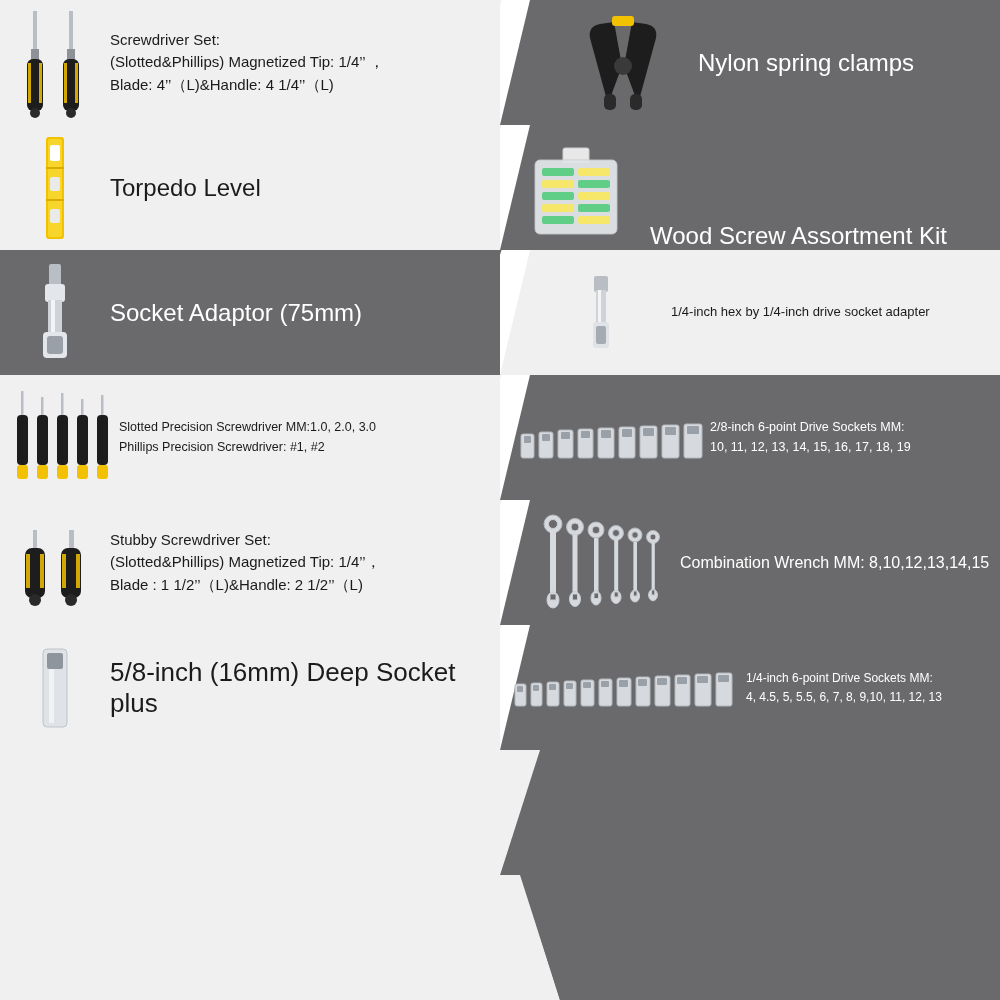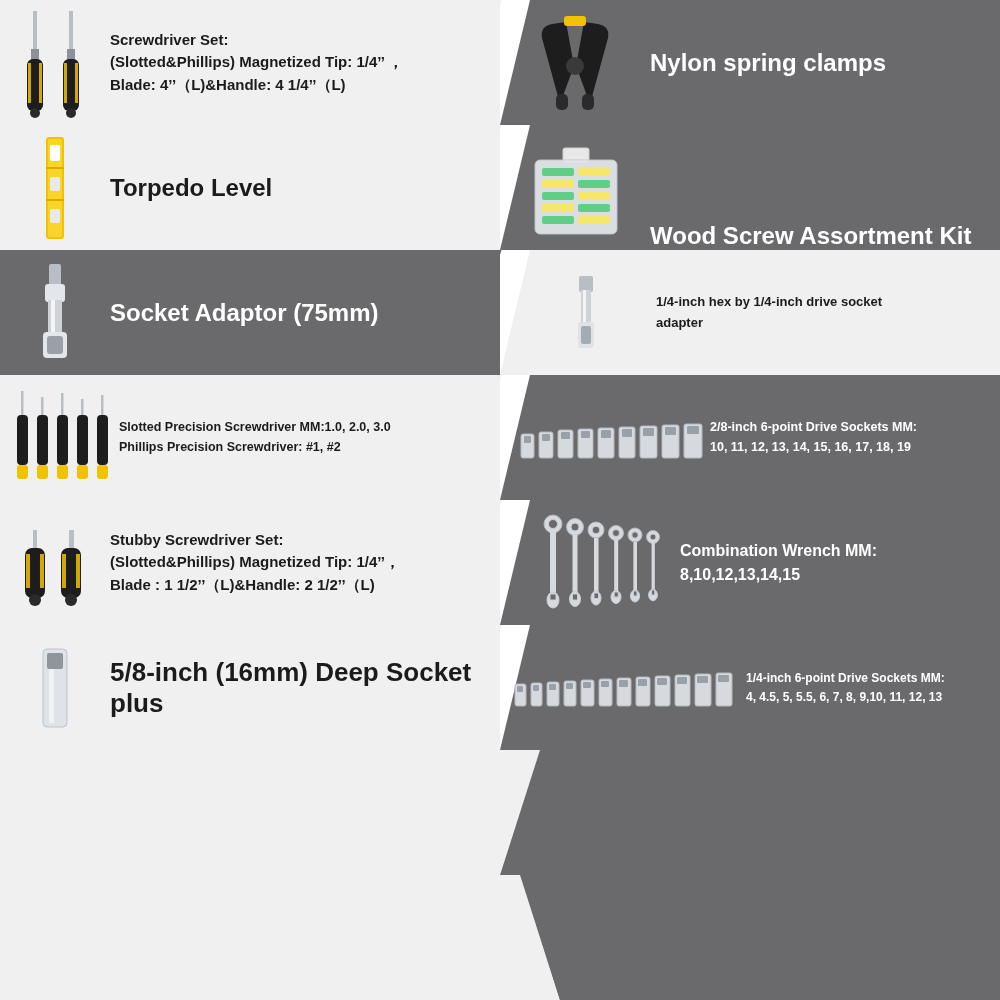--- a/index.html
+++ b/index.html
@@ -2,21 +2,21 @@
 <html><head>
 <meta charset="utf-8">
 <style>
   html,body{margin:0;padding:0;}
   body{
     width:1000px;height:1000px;
     font-family:"Liberation Sans", sans-serif;
     background:#ffffff;
     overflow:hidden;
   }
-  .sheet{position:relative;width:1000px;height:1000px;overflow:hidden;font-weight:bold;}
+  .sheet{position:relative;width:1000px;height:1000px;overflow:hidden;}
 
   
   .row{position:relative;width:1000px;height:125px;overflow:hidden;}
   .half{position:absolute;top:0;height:125px;width:500px;overflow:hidden;}
   .half.left{left:0;}
   .half.right{left:500px;}
 
   
   .seam-lr .left{background:#f0f0f1;}
   .seam-lr .right{background:#6a6a6c;
@@ -88,21 +88,21 @@
           </g>
         </svg>
       </div>
       <div class="txt">
         <div class="title-md">Screwdriver Set:</div>
         <div class="title-md">(Slotted&amp;Phillips) Magnetized Tip: 1/4’’ ，</div>
         <div class="title-md">Blade: 4’’（L)&amp;Handle: 4 1/4’’（L)</div>
       </div>
     </div>
 
-    <div class="content" style="width:396px;left:500px;">
+    <div class="content" style="width:396px;left:500px;padding-left:48px;">
       <div class="thumb" style="width:150px;">
         <svg width="110" height="110" viewBox="0 0 110 110">
           <path d="M40 96 L22 30 Q20 18 32 16 L46 14 L54 58 Z" fill="#1d1d1d"></path>
           <path d="M70 96 L88 30 Q90 18 78 16 L64 14 L56 58 Z" fill="#1d1d1d"></path>
           <rect x="44" y="8" width="22" height="10" rx="3" fill="#f2c200"></rect>
           <circle cx="55" cy="58" r="9" fill="#3a3a3a"></circle>
           <rect x="36" y="86" width="12" height="16" rx="5" fill="#2a2a2a"></rect>
           <rect x="62" y="86" width="12" height="16" rx="5" fill="#2a2a2a"></rect>
         </svg>
       </div>
@@ -174,21 +174,21 @@
           <rect x="19" y="42" width="4" height="34" fill="#f2f4f6"></rect>
           <rect x="11" y="74" width="24" height="26" rx="4" fill="#e3e6ea"></rect>
           <rect x="15" y="78" width="16" height="18" rx="3" fill="#9aa0a7"></rect>
         </svg>
       </div>
       <div class="txt">
         <div class="title-xl on-dark">Socket Adaptor (75mm)</div>
       </div>
     </div>
 
-    <div class="content" style="width:416px;left:500px;padding-left:16px;">
+    <div class="content" style="width:416px;left:515px;padding-left:16px;">
       <div class="thumb" style="width:140px;">
         <svg width="40" height="110" viewBox="0 0 40 110">
           <rect x="13" y="18" width="14" height="16" rx="2" fill="#b9bdc4"></rect>
           <rect x="15" y="32" width="10" height="34" fill="#cfd3d8"></rect>
           <rect x="17" y="32" width="3" height="34" fill="#f2f4f6"></rect>
           <rect x="12" y="64" width="16" height="26" rx="3" fill="#dfe3e7"></rect>
           <rect x="15" y="68" width="10" height="18" rx="2" fill="#a5abb2"></rect>
         </svg>
       </div>
       <div class="txt">

